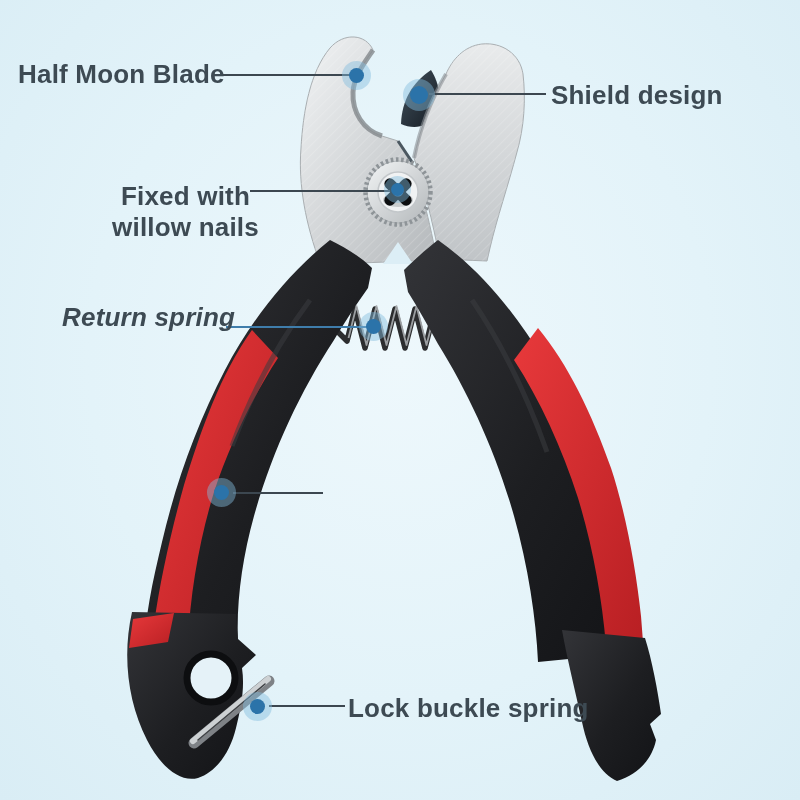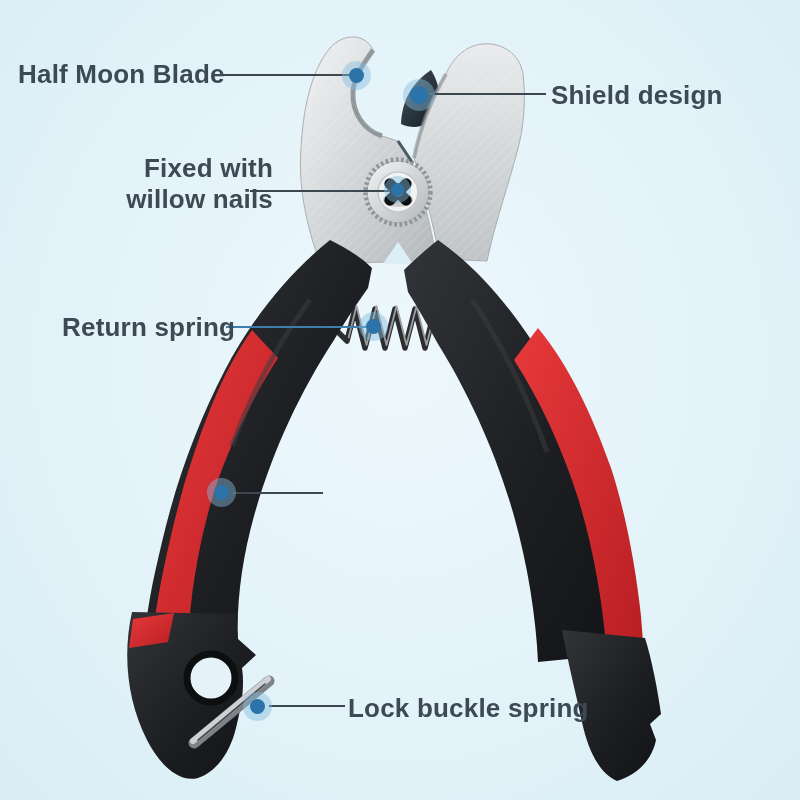--- a/index.html
+++ b/index.html
@@ -8,21 +8,21 @@
     position:relative;width:800px;height:800px;overflow:hidden;
     background:radial-gradient(ellipse at 50% 45%, #eef8fc 0%, #e3f3f9 55%, #d9edf5 100%);
   }
   .artwork{position:absolute;left:0;top:0;width:800px;height:800px;}
   .callout{position:absolute;left:0;top:0;width:800px;height:800px;pointer-events:none;}
   .label{
     position:absolute;
     font-size:26px;font-weight:600;color:#3d4a53;letter-spacing:.2px;
     white-space:nowrap;line-height:1.18;
   }
-  .label.multiline{white-space:pre-line;text-align:right;}
+  .label.multiline{white-space:pre-line;text-align:center;margin-top:28px;}
   .leader{position:absolute;height:0;border-top:2px solid #3c4750;}
   .leader.blue{border-top-color:#3f7dab;}
   .dot{
     position:absolute;border-radius:50%;background:#2b73a9;
     box-shadow:0 0 0 7px rgba(130,188,221,.45);
   }
   .dot.d15{width:15px;height:15px;}
   .dot.d18{width:18px;height:18px;}
   .dot.d13{width:13px;height:13px;}
 </style>
@@ -205,21 +205,21 @@
     <span class="dot d18" style="left:410px;top:86px;"></span>
     <span class="label" style="left:551px;top:80px;text-align:right;">Shield design</span>
 
     <span class="leader" style="left:250px;top:190px;width:140px;"></span>
     <span class="dot d13" style="left:391px;top:183px;"></span>
     <span class="label multiline" style="left:98px;top:153px;width:175px;">Fixed with
 willow nails</span>
 
     <span class="leader blue" style="left:226px;top:326px;width:145px;"></span>
     <span class="dot d15" style="left:366px;top:319px;"></span>
-    <span class="label" style="left:62px;top:312px;">Return spring</span>
+    <span class="label" style="left:62px;top:302px;font-style:italic;">Return spring</span>
 
     <span class="leader" style="left:233px;top:492px;width:90px;"></span>
     <span class="dot d15" style="left:214px;top:485px;"></span>
 
     <span class="leader" style="left:269px;top:705px;width:76px;"></span>
     <span class="dot d15" style="left:250px;top:699px;"></span>
     <span class="label" style="left:348px;top:693px;">Lock buckle spring</span>
 
   </div>
 </div>

